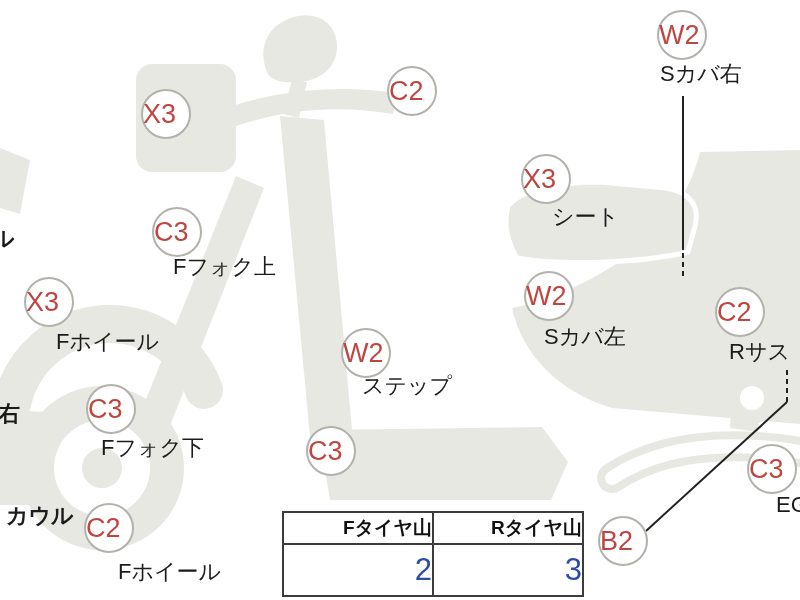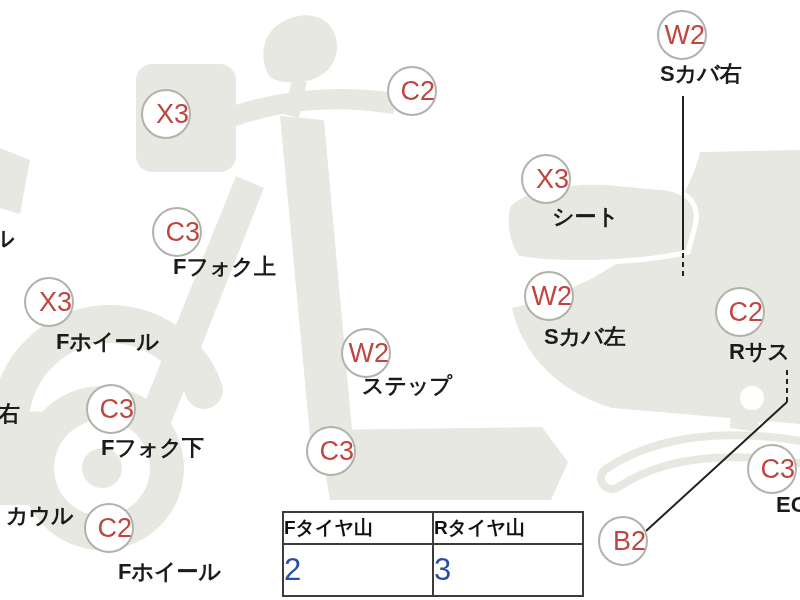--- a/index.html
+++ b/index.html
@@ -2,28 +2,28 @@
 <html style="--code_red: #bf4640; --label_black: #1b1b1b; --value_blue: #2a4da8; --badge_border: #b2b2ac; --body_gray: #e8e8e2; --line_black: #222222;"><head>
 <meta charset="utf-8">
 <style>
   *{margin:0;padding:0;box-sizing:border-box}
   html,body{background:#fff}
   body{font-family:"Liberation Sans","DejaVu Sans",sans-serif}
   .stage{position:relative;width:800px;height:600px;background:#fff;overflow:hidden}
   svg.scene{position:absolute;left:0;top:0;z-index:1}
   .badge{position:absolute;width:50px;height:50px;border-radius:50%;
          border:2px solid var(--badge_border,#b2b2ac);background:#fff;
-         display:flex;align-items:center;justify-content:flex-end;z-index:3}
+         display:flex;align-items:center;justify-content:flex-start;z-index:3}
   .badge span{font-size:27px;font-weight:500;color:var(--code_red,#bf4640)}
-  .plabel{position:absolute;font-size:22px;font-weight:700;color:var(--label_black,#1b1b1b);
+  .plabel{position:absolute;font-size:22px;font-weight:400;color:var(--label_black,#1b1b1b);
           white-space:nowrap;z-index:3}
   .partial{position:absolute;font-size:22px;font-weight:600;color:var(--label_black,#1b1b1b);
            white-space:nowrap;z-index:3}
   .tire-table{position:absolute;left:282px;top:511px;border-collapse:collapse;z-index:4;background:#fff}
-  .tire-table th,.tire-table td{border:2px solid #3c3c3c;text-align:left;vertical-align:middle}
+  .tire-table th,.tire-table td{border:2px solid #3c3c3c;text-align:right;vertical-align:middle}
   .tire-table th{width:150px;height:32px;font-size:19px;font-weight:600;color:#111}
   .tire-table td{height:52px;font-size:31px;font-weight:500;color:var(--value_blue,#2a4da8)}
 </style>
 </head>
 <body>
 
 <div class="stage">
 
   <svg class="scene" width="800" height="600" viewBox="0 0 800 600">
     <g style="fill:var(--body_gray,#e8e8e2)" stroke="none">

